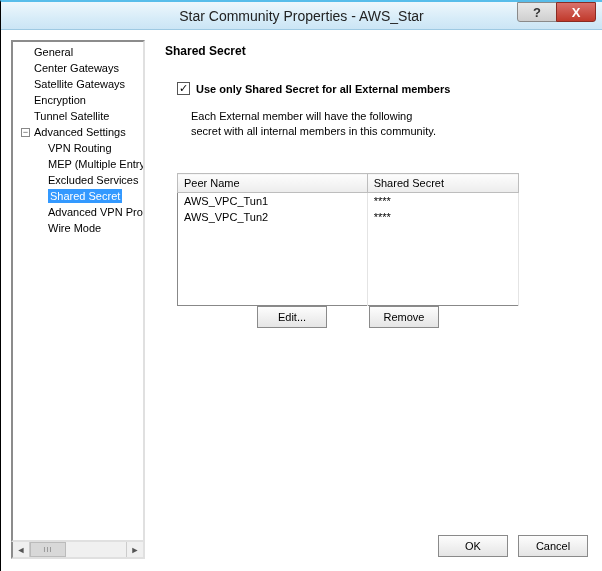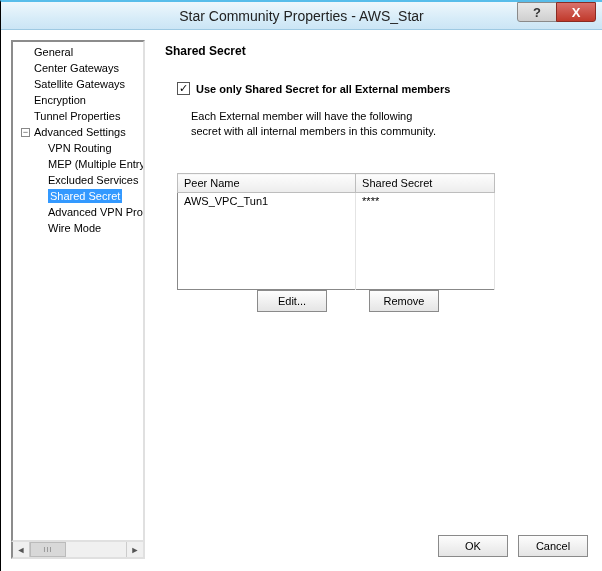--- a/index.html
+++ b/index.html
@@ -145,21 +145,21 @@
   .chk-row label { font-size:11px;font-weight:bold; }
   .desc {
     margin-left:26px;
     font-size:11px; color:#000;
     line-height:15px;
     margin-bottom:34px;
   }
   
   .grid {
     margin-left:12px;
-    width:318px;
+    width:342px;
     border:1px solid #888;
     border-collapse:collapse;
     font-size:11px;
   }
   .grid th {
     background:linear-gradient(#fdfdfd,#ececec);
     border:1px solid #bdbdbd;
     text-align:left; font-weight:normal;
     padding:3px 6px;
   }
@@ -216,21 +216,21 @@
           <div class="node">
               <span>Center Gateways</span>
             </div>
           <div class="node">
               <span>Satellite Gateways</span>
             </div>
           <div class="node">
               <span>Encryption</span>
             </div>
           <div class="node">
-              <span>Tunnel Properties</span>
+              <span>Tunnel Satellite</span>
             </div>
           <div class="node">
             <span class="exp">−</span>
             <span>Advanced Settings</span>
           </div>
           <div class="node child">
               <span>VPN Routing</span>
             </div>
           <div class="node child">
               <span>MEP (Multiple Entry Point)</span>
@@ -273,20 +273,24 @@
             <tr>
               <th class="col1">Peer Name</th>
               <th class="col2">Shared Secret</th>
             </tr>
           </thead>
           <tbody>
             <tr>
               <td>AWS_VPC_Tun1</td>
               <td>****</td>
             </tr>
+            <tr>
+              <td>AWS_VPC_Tun2</td>
+              <td>****</td>
+            </tr>
             <tr class="empty">
                 <td></td>
                 <td></td>
               </tr>
             <tr class="empty">
                 <td></td>
                 <td></td>
               </tr>
             <tr class="empty">
                 <td></td>

